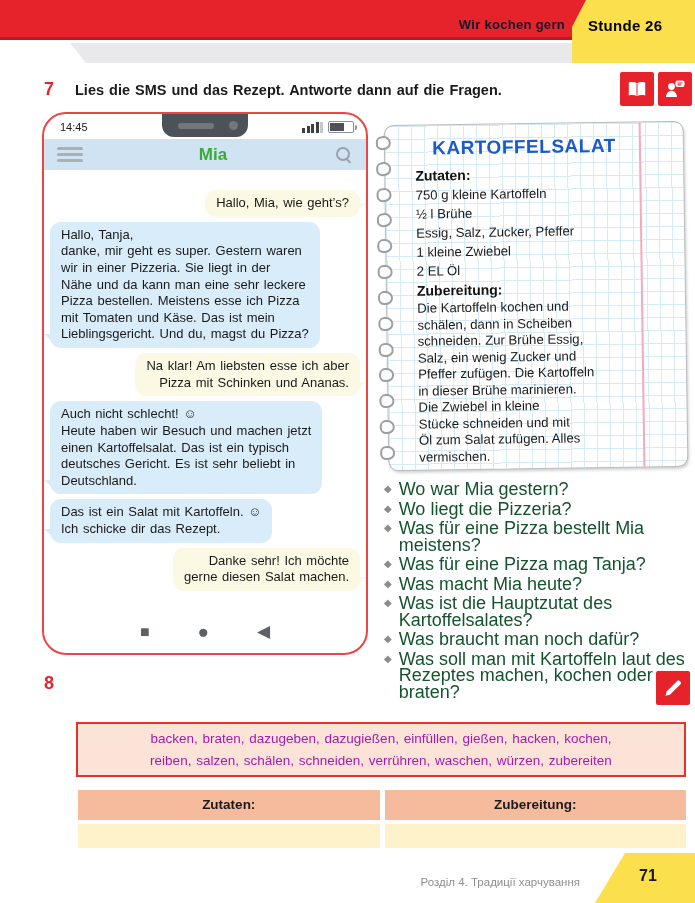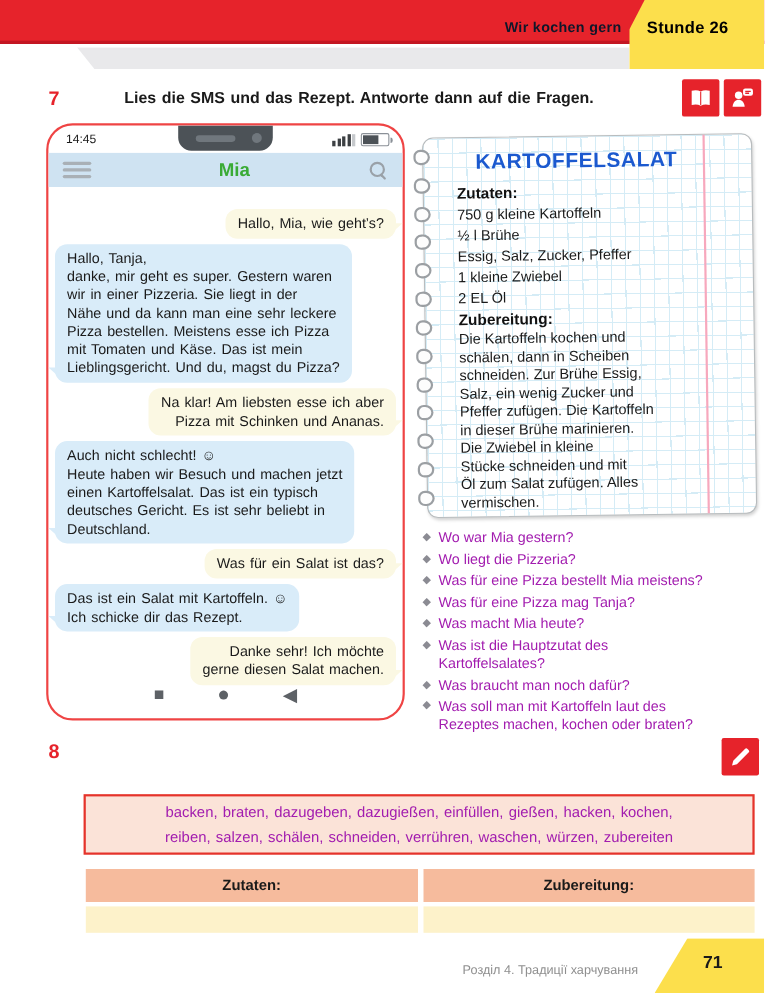--- a/index.html
+++ b/index.html
@@ -88,21 +88,21 @@
   .recipe-title { text-align:center; color:var(--recipe_title_blue); font-weight:bold; font-size:19px;
     letter-spacing:.5px; margin-bottom:6px; }
   .recipe-label { font-weight:bold; font-size:14px; color:#111; line-height:20px; }
   .recipe-ingredients p { font-size:13.2px; line-height:19px; color:#1a1a1a; }
   .recipe-prep { font-size:13.2px; line-height:16.5px; color:#1a1a1a; white-space:pre-line; }
 
   
   .questions { position:absolute; left:384px; top:481px; width:312px; }
   .q-item { display:flex; gap:7px; margin-bottom:3px; }
   .q-bullet { color:#8b8b93; font-size:10px; line-height:16px; flex:0 0 auto; }
-  .q-text { font-size:13px; line-height:16.5px; color:#a21caf; white-space:pre-line; }
+  .q-text { font-size:18px; line-height:16.5px; color:#14532d; white-space:pre-line; }
 
   
   .word-box { position:absolute; left:76px; top:722px; width:610px; height:55px;
     background:var(--wordbox_bg); border:2px solid var(--wordbox_border);
     display:flex; align-items:center; justify-content:center; text-align:center;
     font-size:13.5px; line-height:1.6; color:#a21caf; white-space:pre-line; word-spacing:1px; }
   .fill-table { position:absolute; left:78px; top:790px; width:608px;
     display:grid; grid-template-columns:1fr 1fr; column-gap:5px; row-gap:4px; }
   .fill-table .th { background:var(--table_header); height:30px; line-height:30px; text-align:center;
     font-weight:bold; font-size:13.5px; color:#1a1a1a; }
@@ -122,21 +122,21 @@
 
   <div class="red-band">
     <div class="chapter-label">Wir kochen gern</div>
   </div>
   <div class="gray-band"></div>
   <div class="yellow-corner">
     <div class="lesson-label">Stunde 26</div>
   </div>
 
   <div class="task-number" style="left:44px; top:79px;">7</div>
-  <div class="task-instruction" style="left:75px; top:81px; width:535px;margin-left:38px;">Lies die SMS und das Rezept. Antworte dann auf die Fragen.</div>
+  <div class="task-instruction" style="left:75px; top:81px; width:535px;">Lies die SMS und das Rezept. Antworte dann auf die Fragen.</div>
   <div class="icon-square" style="left:620px; top:72px;">
     <svg viewBox="0 0 24 24">
         <path fill="#fff" d="M12 6.2C9.7 4.9 6.9 4.7 3.8 5.5V18.4c3.1-.8 5.9-.6 8.2.7 2.3-1.3 5.1-1.5 8.2-.7V5.5c-3.1-.8-5.9-.6-8.2.7z"></path>
         <path stroke="#e6232b" stroke-width="1" d="M12 6.5v12"></path>
       </svg>
   </div>
   <div class="icon-square" style="left:658px; top:72px;">
     <svg viewBox="0 0 24 24">
         <circle cx="8.5" cy="9.5" r="3.4" fill="#fff"></circle>
         <path fill="#fff" d="M3 20c.4-4.2 2.7-6.3 5.5-6.3S13.6 15.8 14 20H3z"></path>
@@ -179,21 +179,20 @@
 Pizza bestellen. Meistens esse ich Pizza
 mit Tomaten und Käse. Das ist mein
 Lieblingsgericht. Und du, magst du Pizza?</div>
         <div class="bubble right">Na klar! Am liebsten esse ich aber
 Pizza mit Schinken und Ananas.</div>
         <div class="bubble left">Auch nicht schlecht! ☺
 Heute haben wir Besuch und machen jetzt
 einen Kartoffelsalat. Das ist ein typisch
 deutsches Gericht. Es ist sehr beliebt in
 Deutschland.</div>
-        <div class="bubble right">Was für ein Salat ist das?</div>
         <div class="bubble left">Das ist ein Salat mit Kartoffeln. ☺
 Ich schicke dir das Rezept.</div>
         <div class="bubble right">Danke sehr! Ich möchte
 gerne diesen Salat machen.</div>
       </div>
     <div class="phone-nav">
       <span style="font-size:16px;">■</span>
       <span>●</span>
       <span style="font-size:17px;">◀</span>
     </div>

